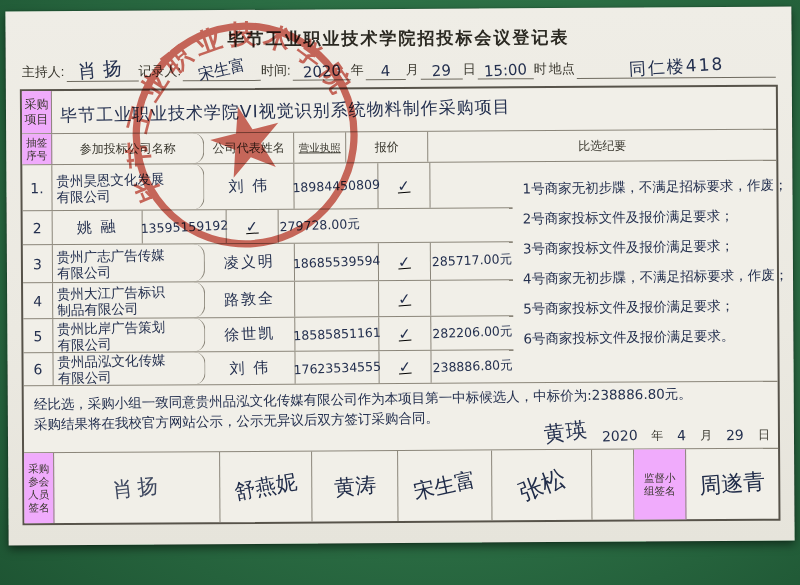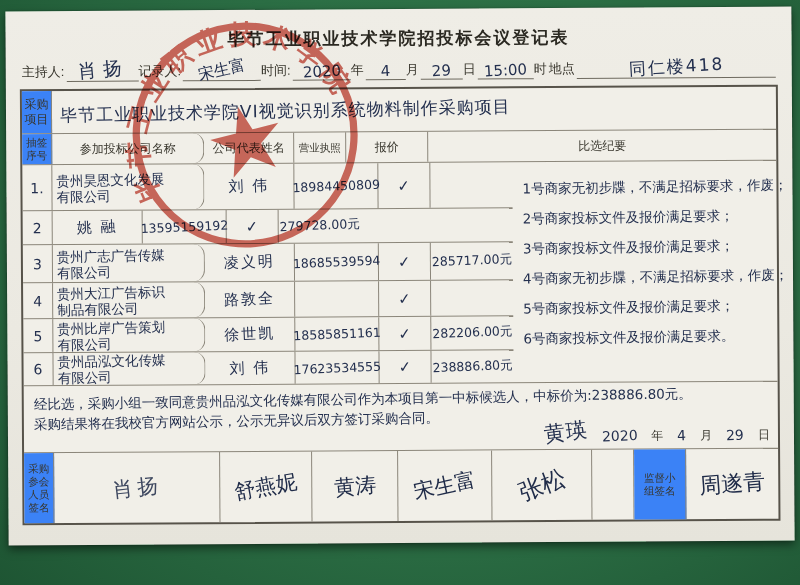--- a/index.html
+++ b/index.html
@@ -41,29 +41,29 @@
   }
   .row{display:flex;border-bottom:1px solid #8b867a;}
   .cell{
     box-sizing:border-box;border-right:1px solid #8b867a;
     display:flex;align-items:center;justify-content:center;
     overflow:visible;position:relative;
   }
   .cell:last-child{border-right:none;}
   .label-cell{
     font-size:12px;color:#38362d;text-align:center;line-height:15px;
-    background:#3b82f6;
+    background:#f0abfc;
   }
   .pre{white-space:pre-line;}
   .sm{font-size:10.5px;line-height:13px;}
   .w-seq{width:30px;flex:0 0 30px;}
   .w-co{width:152px;flex:0 0 152px;border-radius:11px;}
   .w-rep{width:90px;flex:0 0 90px;}
   .w-ph{width:84px;flex:0 0 84px;}
-  .w-lic{width:52px;flex:0 0 52px;}
+  .w-lic{width:52px;flex:0 0 52px;text-decoration:underline;}
   .w-pr{width:82px;flex:0 0 82px;}
   .project-row{height:42px;}
   .project-value{flex:1;justify-content:flex-start;padding-left:8px;}
   .hw-project{font-size:17px;transform:rotate(-0.8deg);letter-spacing:1px;white-space:nowrap;}
   .header-row{height:30px;font-size:12px;color:#38362d;}
   .header-row .cell{text-align:center;line-height:13px;}
   .bidders{display:flex;border-bottom:1px solid #8b867a;}
   .bidders-left{width:490px;flex:0 0 490px;display:flex;flex-direction:column;}
   .brow{display:flex;box-sizing:border-box;border-bottom:1px solid #8b867a;}
   .brow:last-child{border-bottom:none;}

